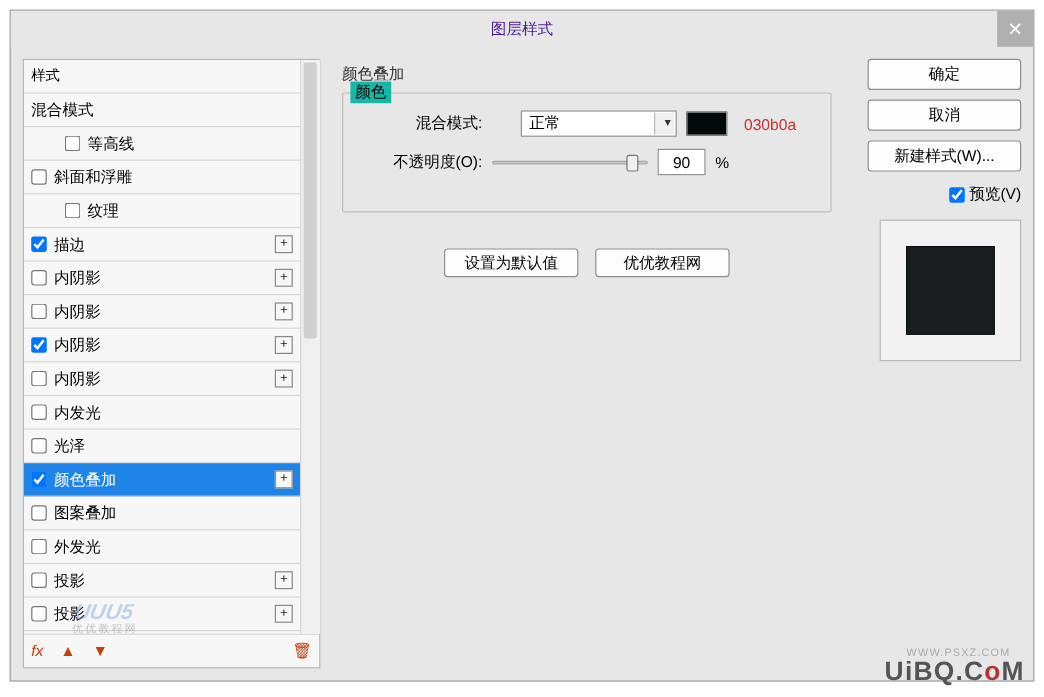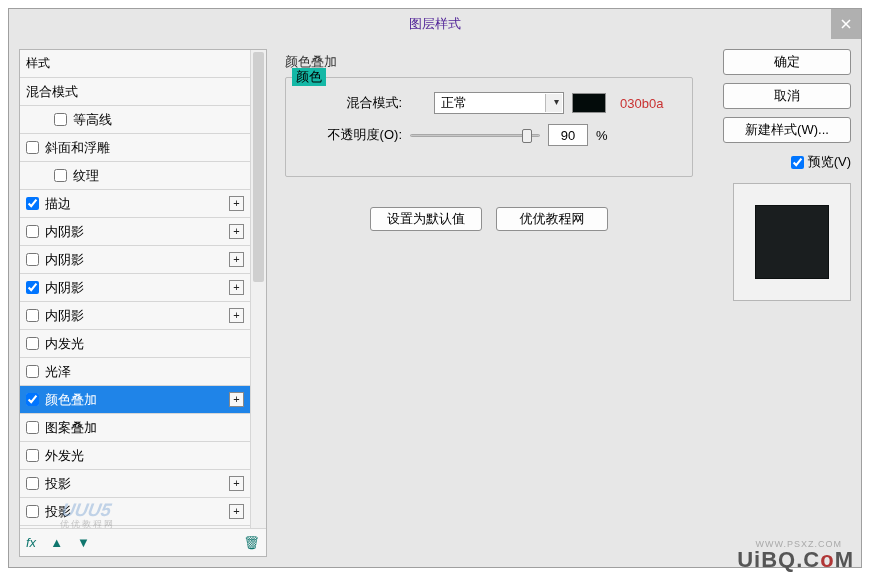--- a/index.html
+++ b/index.html
@@ -13,21 +13,21 @@
   
   .styles-panel { width: 248px; border: 1px solid #b6b6b6; background: #f7f7f7; display: flex; flex-direction: column; }
   .styles-list { flex: 1; overflow-y: auto; }
   .styles-list .row { height: 28px; display: flex; align-items: center; padding: 0 6px; border-bottom: 1px solid #d6d6d6; font-size: 13px; position: relative; }
   .styles-list .row .cb { margin-right: 6px; }
   .styles-list .row.indent { padding-left: 34px; }
   .styles-list .row.header { font-size: 12px; text-align: center; }
   .styles-list .row.selected { background: #1f84e8; color: #fff; }
   .styles-list .row .plus { position: absolute; right: 6px; top: 6px; width: 15px; height: 15px; border: 1px solid #888; display: flex; align-items: center; justify-content: center; font-size: 11px; line-height: 1; cursor: pointer; background: #f7f7f7; color:#222; }
   .styles-list .row.selected .plus { background:#f7f7f7; color:#222; }
-  .styles-footer { height: 28px; border-top: 1px solid #d6d6d6; display: flex; align-items: center; padding: 0 6px; gap: 14px; color: #0f766e; font-size: 13px; }
+  .styles-footer { height: 28px; border-top: 1px solid #d6d6d6; display: flex; align-items: center; padding: 0 6px; gap: 14px; color: #c2410c; font-size: 13px; }
   .styles-footer .spacer { flex: 1; }
   .styles-footer .ic { cursor: pointer; font-style: italic; }
   
   
   .settings-panel { flex: 1; padding: 4px 8px; }
   .section-title { font-size: 13px; color: #333; margin-bottom: 6px; }
   .fieldset { border: 1px solid #bcbcbc; border-radius: 2px; padding: 14px 16px 20px 16px; position: relative; margin-top: 2px; }
   .fieldset .legend { position: absolute; top: -10px; left: 6px; background: #14b8a6; padding: 0 4px; font-size: 13px; }
   .form-row { display: flex; align-items: center; gap: 8px; margin-bottom: 10px; font-size: 13px; }
   .form-row .label { width: 100px; text-align: right; }

